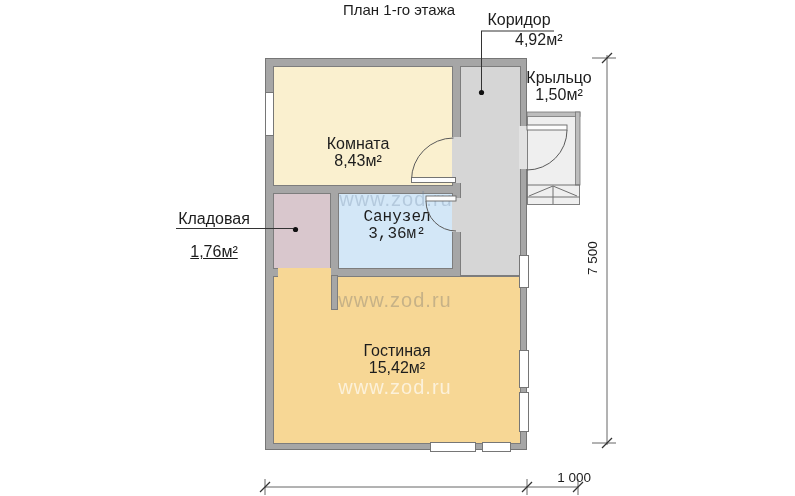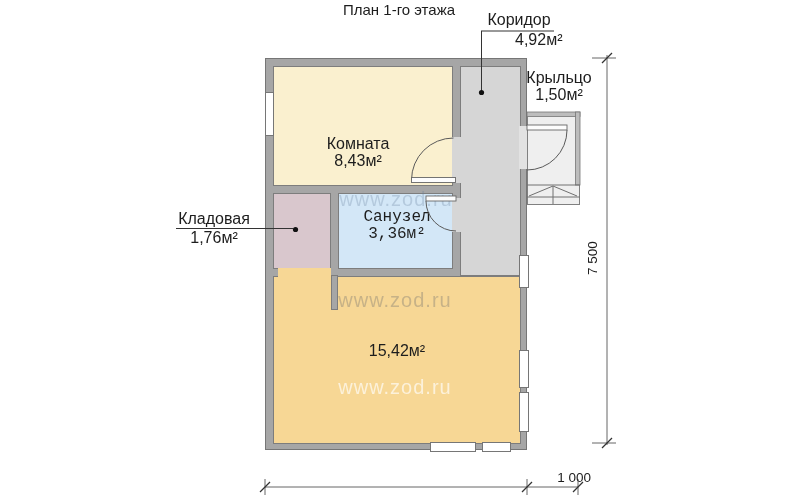--- a/index.html
+++ b/index.html
@@ -68,33 +68,34 @@
 
   <div class="lbl" style="left:308px;top:99px;width:100px;margin-top:36px;">
     <div>Комната</div>
     <div>8,43м²</div>
   </div>
   <div class="lbl" style="left:347px;top:209px;width:100px;font-family:Liberation Mono, monospace;">
     <div>Санузел</div>
     <div>3,36м²</div>
   </div>
   <div class="lbl" style="left:347px;top:342px;width:100px;">
+    <div>Гостиная</div>
     <div>15,42м²</div>
   </div>
   <div class="lbl callout" style="left:481px;top:11px;width:76px;">
     <div>Коридор</div>
     <div style="margin-top:3px;margin-left:34px;">4,92м²</div>
   </div>
   <div class="lbl" style="left:520px;top:69px;width:78px;">
     <div>Крыльцо</div>
     <div>1,50м²</div>
   </div>
   <div class="lbl callout" style="left:174px;top:210px;width:80px;">
     <div>Кладовая</div>
-    <div style="margin-top:2px;">1,76м²</div>
+    <div style="margin-top:16px;text-decoration:underline;">1,76м²</div>
   </div>
 
   <div class="dim-label" id="dim-w-main" style="left:356px;top:470px;width:80px;margin-top:28px;">5 000</div>
   <div class="dim-label" id="dim-w-porch" style="left:511px;top:470px;width:80px;text-align:right;">1 000</div>
   <div class="dim-label" id="dim-h-label" style="left:558px;top:250px;width:70px;height:16px;">7 500</div>
 
   <svg id="overlay" width="795" height="496" viewBox="0 0 795 496">
 
     <g>
       <rect x="527" y="112" width="53" height="4.5" fill="#bdbdbd" stroke="#777" stroke-width="0.8"></rect>

